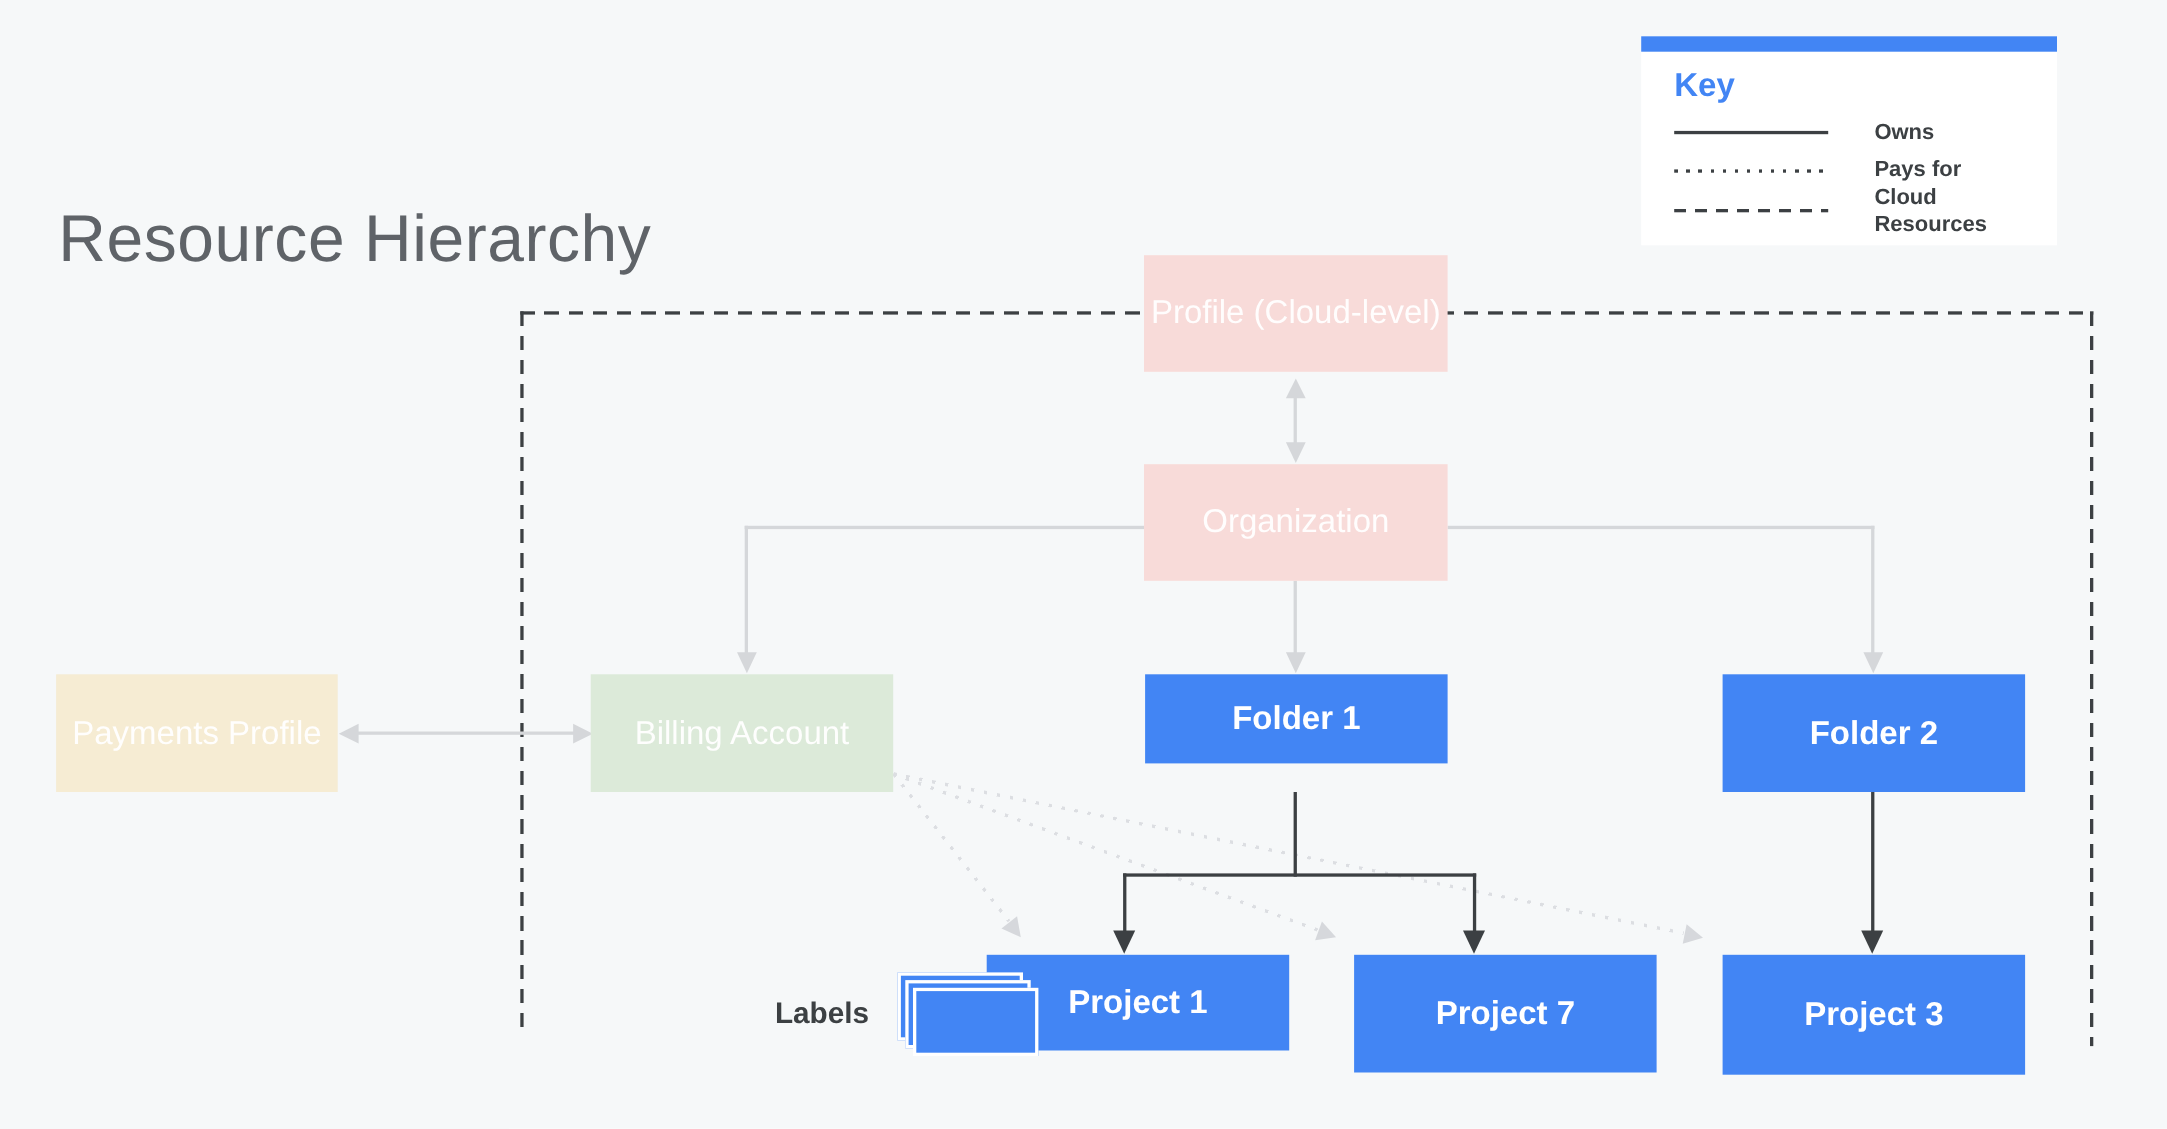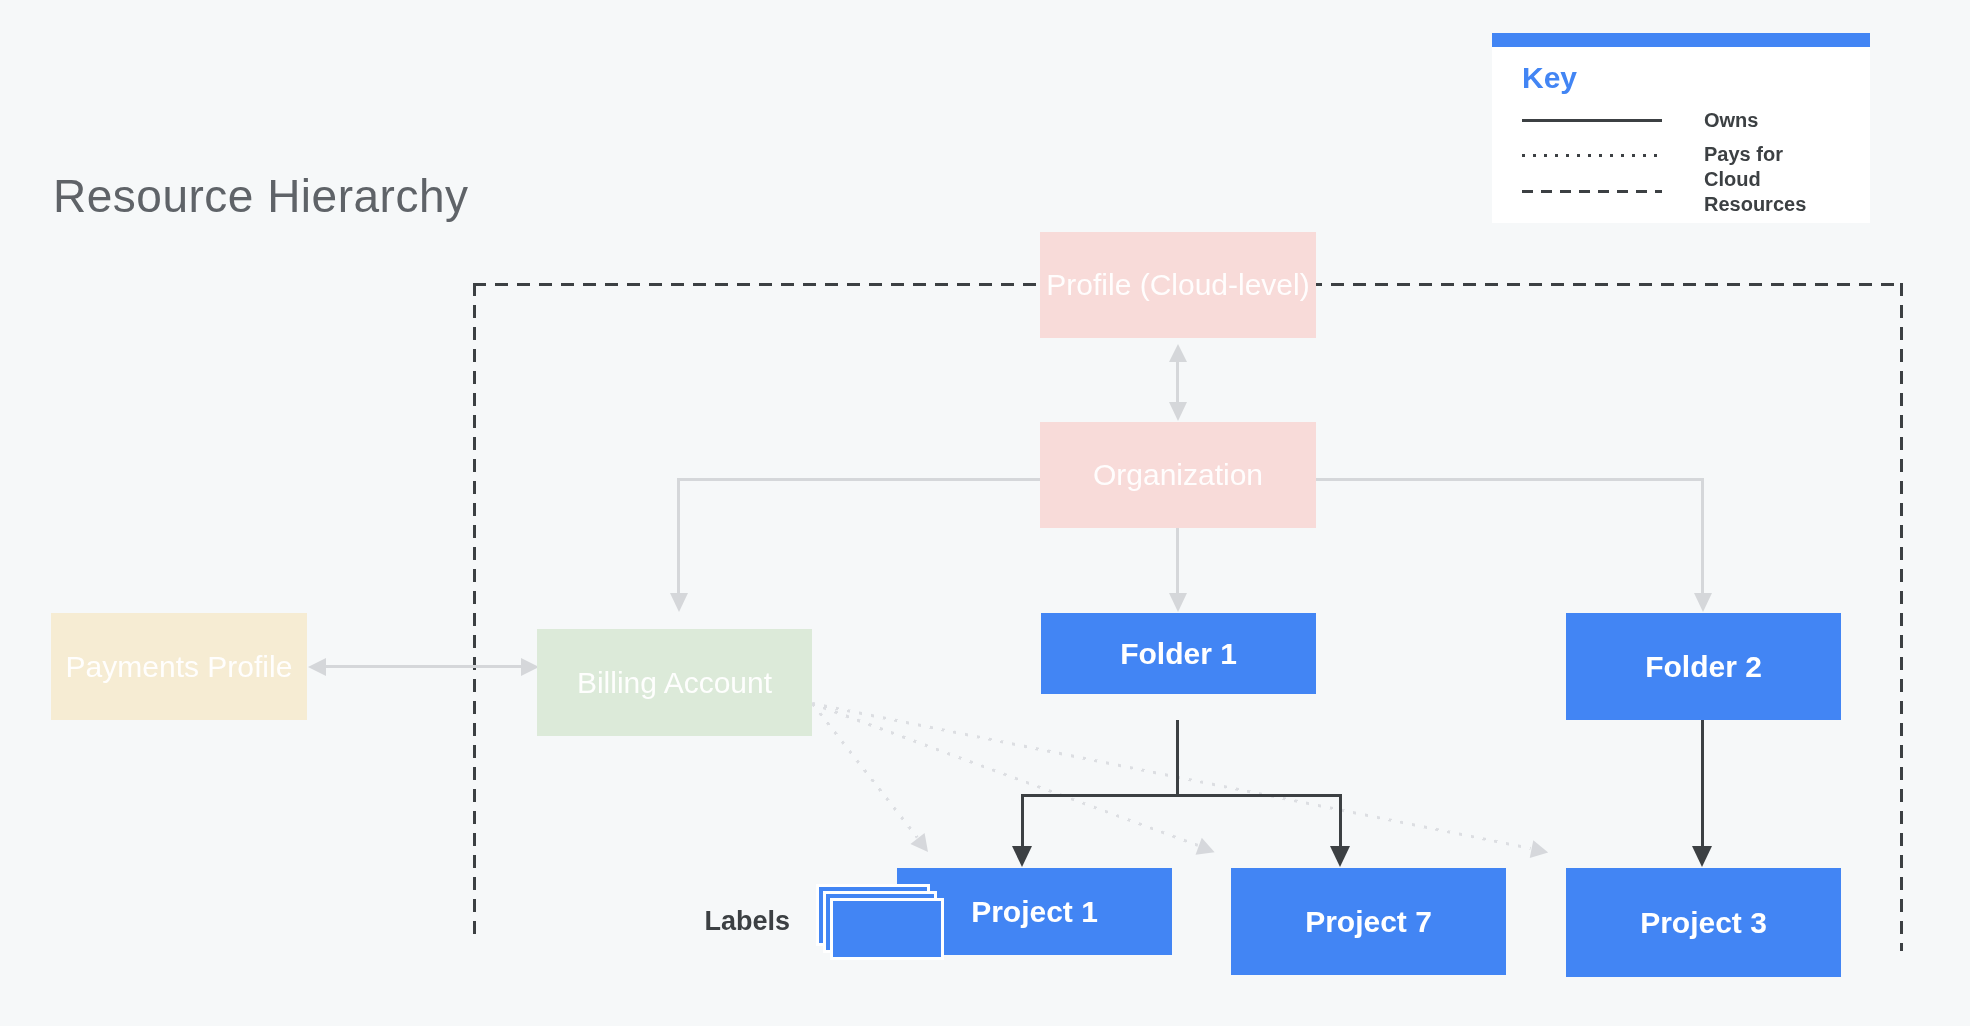--- a/index.html
+++ b/index.html
@@ -6,22 +6,22 @@
   .canvas {
     position:relative;
     width:1970px; height:1026px;
     background: var(--background, #f6f8f9);
     font-family:"Liberation Sans", sans-serif;
     overflow:hidden;
   }
 
   
   .diagram-title {
-    position:absolute; left:53px; top:169px;
-    font-size:46px; font-weight:400; color: var(--title_text, #5f6368);
+    position:absolute; left:53px; top:182px;
+    font-size:60px; font-weight:400; color: var(--title_text, #5f6368);
     letter-spacing:0.5px;
   }
 
   
   .key-panel { position:absolute; left:1492px; top:33px; width:378px; height:190px;
                background: var(--panel_bg, #ffffff); z-index:5; }
   .key-topbar { position:absolute; left:0; top:0; width:378px; height:14px;
                 background: var(--key_accent, #4285f4); }
   .key-title { position:absolute; left:30px; top:28px; font-size:30px; font-weight:bold;
                color: var(--key_accent, #4285f4); }
@@ -61,21 +61,21 @@
     background: repeating-linear-gradient(90deg, var(--dotted_line,#dcdee2) 0 3px, transparent 3px 12px); }
   .dotted-edge .tip { position:absolute; right:0; top:-9px; width:0; height:0;
     border-top:9px solid transparent; border-bottom:9px solid transparent;
     border-left:17px solid var(--dotted_arrow,#d6d8dc); }
 
   
   .node { position:absolute; display:flex; align-items:center; justify-content:center;
           font-size:30px; z-index:3; text-align:center; }
   .node-blue  { background: var(--blue,#4285f4); color:#fff; font-weight:bold; }
   .node-pink  { background: var(--pink,#f8dbd9); color:rgba(255,255,255,0.95); }
-  .node-green { background: var(--green,#dcead9); color:rgba(255,255,255,0.95);margin-top:16px; }
+  .node-green { background: var(--green,#dcead9); color:rgba(255,255,255,0.95); }
   .node-cream { background: var(--cream,#f6ecd3); color:rgba(255,255,255,0.95); }
 
   
   .labels-caption { position:absolute; left:640px; top:906px; width:150px; text-align:right;
                     font-size:27px; font-weight:bold; color: var(--dark_line,#3c4043); z-index:4; }
   .label-card { position:absolute; width:114px; height:62px; box-sizing:border-box;
                 background: var(--blue,#4285f4); border:3px solid #fff; }
 </style>
 </head>
 <body>

